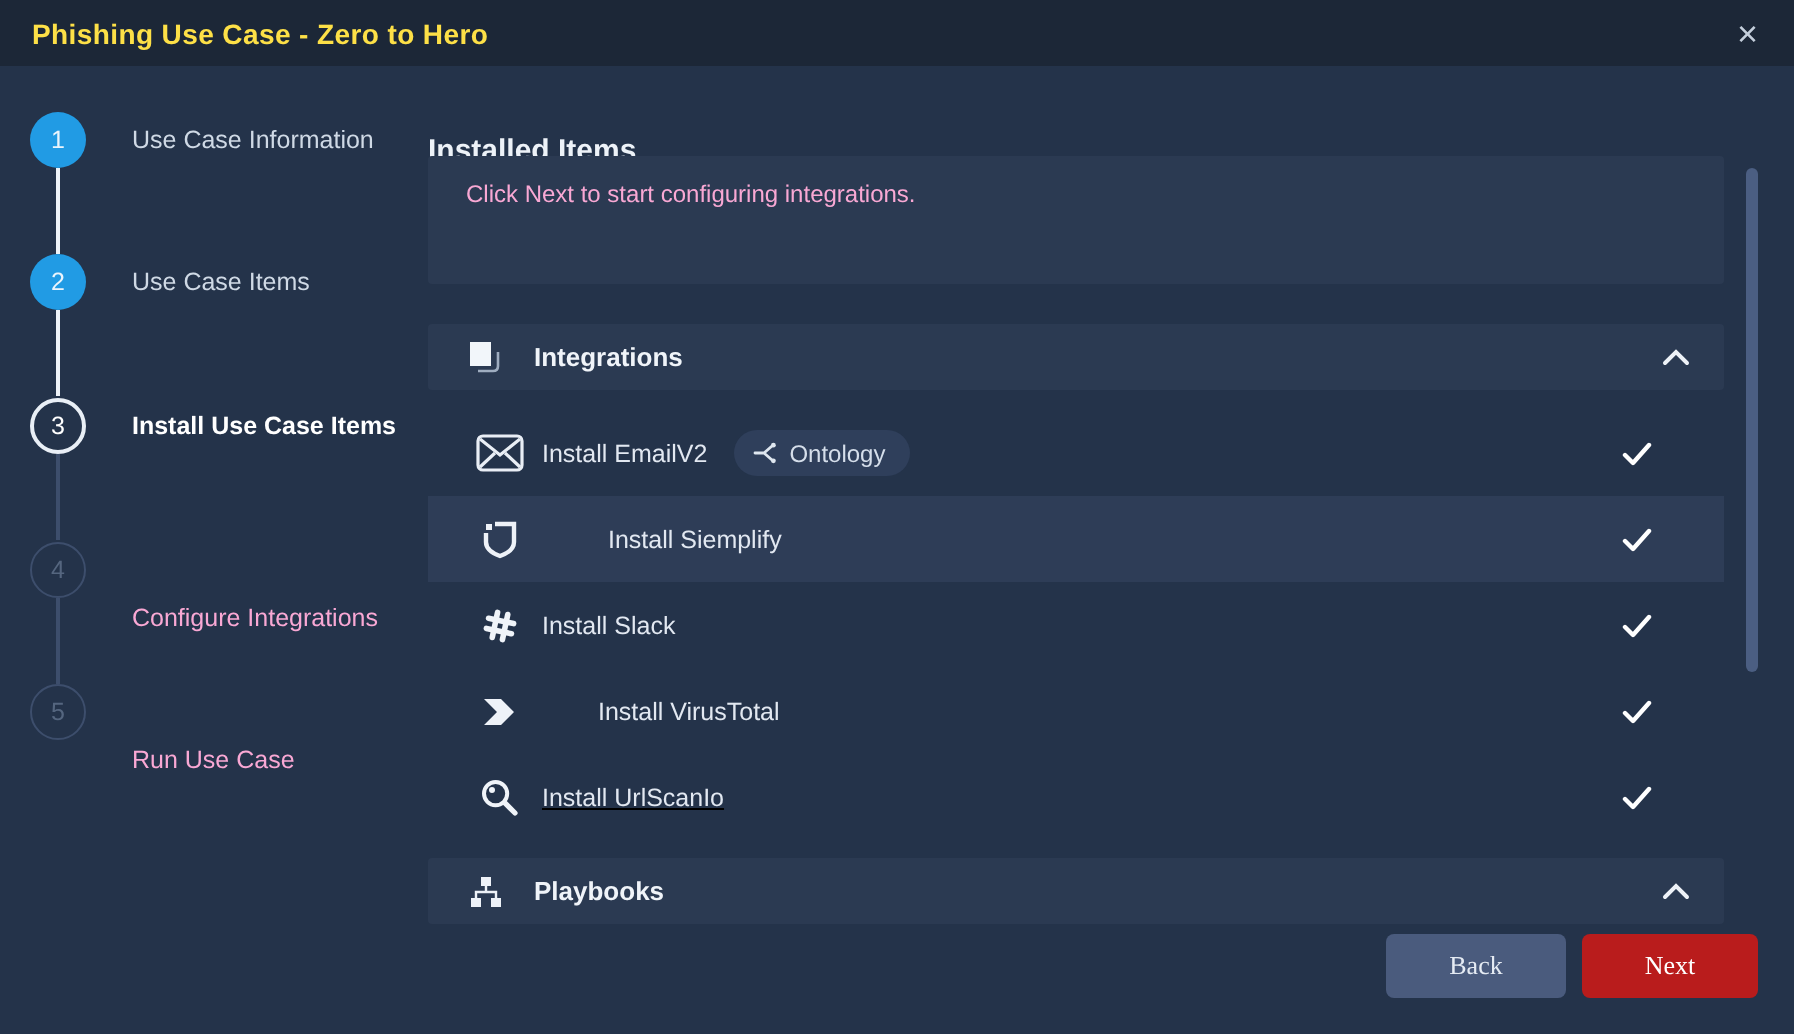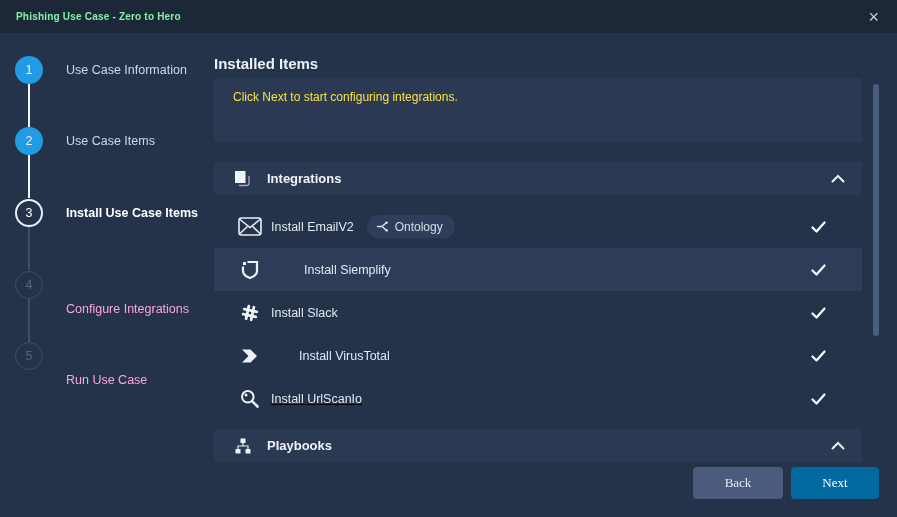--- a/index.html
+++ b/index.html
@@ -12,21 +12,21 @@
   }
 
   
   .titlebar {
     position: absolute; top: 0; left: 0;
     width: 897px; height: 33px;
     background: #1c2737;
     display: flex; align-items: center;
     padding: 0 16px;
   }
-  .title { font-size: 10px; font-weight: 700; color: #86efac; letter-spacing: .2px; }
+  .title { font-size: 14px; font-weight: 700; color: #fde047; letter-spacing: .2px; }
   .close {
     margin-left: auto; color: #c4cfdc; font-size: 18px; line-height: 1;
     cursor: pointer; padding: 0 2px;
   }
 
   
   .step { position: absolute; left: 15px; height: 28px; display: flex; align-items: center; cursor: pointer; }
   .step-circle {
     width: 28px; height: 28px; border-radius: 50%;
     display: flex; align-items: center; justify-content: center;
@@ -41,31 +41,31 @@
   .step.upcoming .step-label   { color: #f9a8d4; margin-top: 47px; }
   .s1 { top: 56px; } .s2 { top: 127px; } .s3 { top: 199px; } .s4 { top: 271px; } .s5 { top: 342px; }
 
   .connector { position: absolute; left: 28px; width: 2px; height: 43px; }
   .connector.bright { background: #eef3f8; }
   .connector.dim    { background: #3d4e6c; }
   .c1 { top: 84px; } .c2 { top: 155px; } .c3 { top: 227px; } .c4 { top: 299px; }
 
   
   .page-title {
-    position: absolute; left: 214px; top: 55px;
+    position: absolute; left: 214px; top: 67px;
     font-size: 15px; font-weight: 700; color: #edf2f8;
   }
   .banner {
     position: absolute; left: 214px; top: 78px;
     width: 648px; height: 64px;
     background: #2b3a52; border-radius: 2px;
     padding: 12px 19px;
   }
   .banner-title { font-size: 15px; font-weight: 700; color: #31af97; margin-bottom: 9px; }
-  .banner-sub   { font-size: 12px; color: #fde047; }
+  .banner-sub   { font-size: 12px; color: #f9a8d4; }
 
   .section-header {
     position: absolute; left: 214px;
     width: 648px; height: 33px;
     background: #2b3a52; border-radius: 2px;
     display: flex; align-items: center;
     padding: 0 15px; gap: 11px;
   }
   .sh-integrations { top: 162px; }
   .sh-playbooks    { top: 429px; }
@@ -91,21 +91,21 @@
   }
   .check { position: absolute; right: 36px; display: flex; }
 
   
   .btn {
     position: absolute; top: 467px; height: 32px;
     border: none; border-radius: 4px;
     font-size: 13px; font-family: Liberation Serif, serif; cursor: pointer;
   }
   .btn-back { left: 693px; width: 90px; background: #4a5b7d; color: #e5ebf3; }
-  .btn-next { left: 791px; width: 88px; background: #0369a1; color: #ffffff; }
+  .btn-next { left: 791px; width: 88px; background: #b91c1c; color: #ffffff; }
 
   
   .scrollbar-thumb {
     position: absolute; left: 873px; top: 84px;
     width: 6px; height: 252px;
     border-radius: 3px; background: #4b5e82; cursor: grab;
   }
 </style>
 </head>
 <body>

